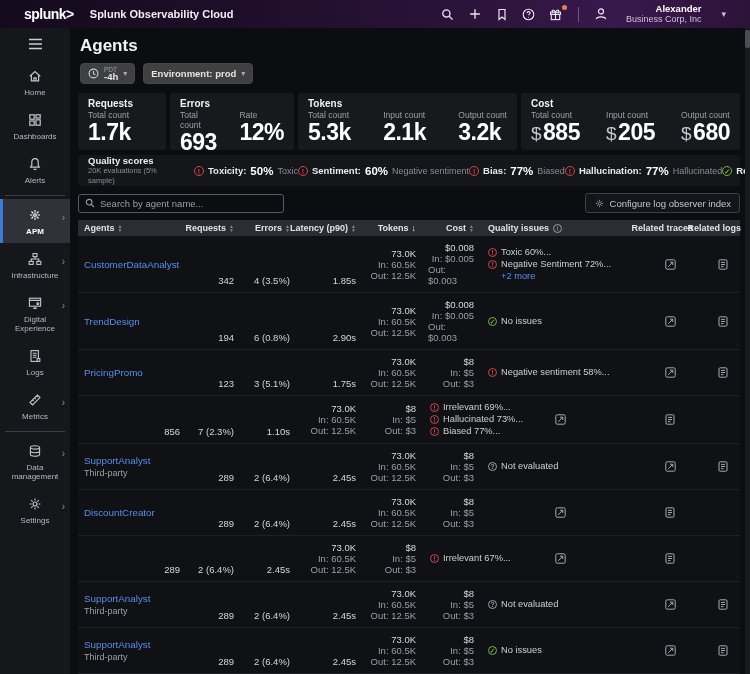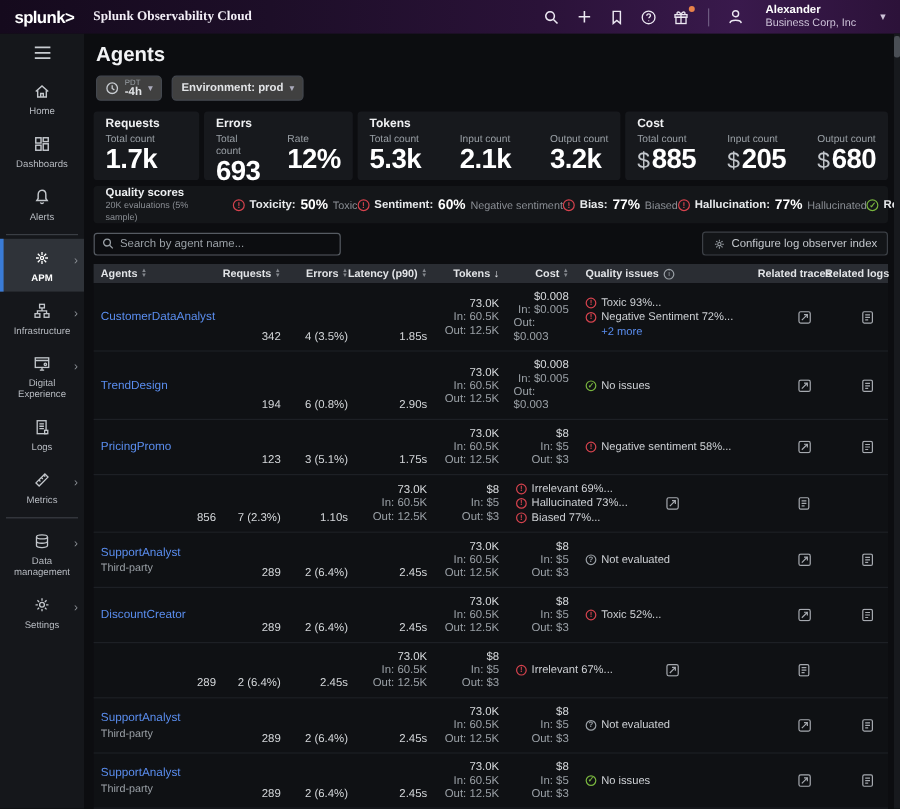--- a/index.html
+++ b/index.html
@@ -10,24 +10,24 @@
     color:#e6e8ea;
     position:relative;
     font-size:10px;
   }
   svg { display:block; }
 
   
   .topbar {
     position:absolute; top:0; left:0; right:0; height:28px;
     background:linear-gradient(90deg,#150a1d 0%,#1d0e28 30%,#2a1238 60%,#39194c 82%,#2c1239 100%);
-    display:flex; align-items:center; padding:0 12px; z-index:5;
+    display:flex; align-items:center; padding:0 24px; z-index:5;text-align:right;
   }
   .logo { font-weight:bold; font-size:14px; color:#fff; letter-spacing:-0.5px; }
-  .product-title { font-size:11px; font-weight:700; color:#f2eef6; margin-left:16px;font-family:Liberation Serif, serif; }
+  .product-title { font-size:11px; font-weight:700; color:#f2eef6; margin-left:16px; }
   .topbar-right { margin-left:auto; display:flex; align-items:center; gap:13px; }
   .tb-icon { width:14px; height:14px; display:flex; align-items:center; justify-content:center; position:relative; }
   .tb-divider { width:1px; height:15px; background:#6d5a80; margin:0 2px; }
   .notif-dot { position:absolute; top:-2px; right:-4px; width:5px; height:5px; border-radius:50%; background:#e8824a; }
   .user-chunk { display:flex; align-items:center; gap:18px; }
   .user-meta { display:flex; flex-direction:column; line-height:10px; }
   .user-name { font-size:9.5px; font-weight:bold; color:#fff; }
   .user-org  { font-size:9px; color:#cdc3d8; }
   .tb-caret { color:#cdc3d8; font-size:9px; margin-left:2px; }
 
@@ -537,21 +537,21 @@
       <div class="stack-sub">Out: 12.5K</div>
     </div>
     <div class="cell stack">
       <div class="stack-main">$0.008</div>
       <div class="stack-sub">In: $0.005</div>
       <div class="stack-sub">Out: $0.003</div>
     </div>
     <div class="cell issues">
             <div class="issue-line">
               <span class="status-icon error"></span>
-              <span class="issue-text">Toxic 93%...</span>
+              <span class="issue-text">Toxic 60%...</span>
             </div>
             <div class="issue-line">
               <span class="status-icon error"></span>
               <span class="issue-text">Negative Sentiment 72%...</span>
             </div>
             <div class="more-link">+2 more</div>
           </div>
     <div class="cell iconcell">
       <span class="mini-icon">
         <svg width="11" height="11" viewBox="0 0 11 11" fill="none" stroke="#a6aab0" stroke-width="1">
@@ -778,26 +778,20 @@
     <div class="cell stack">
       <div class="stack-main">73.0K</div>
       <div class="stack-sub">In: 60.5K</div>
       <div class="stack-sub">Out: 12.5K</div>
     </div>
     <div class="cell stack">
       <div class="stack-main">$8</div>
       <div class="stack-sub">In: $5</div>
       <div class="stack-sub">Out: $3</div>
     </div>
-    <div class="cell issues">
-            <div class="issue-line">
-              <span class="status-icon error"></span>
-              <span class="issue-text">Toxic 52%...</span>
-            </div>
-          </div>
     <div class="cell iconcell">
       <span class="mini-icon">
         <svg width="11" height="11" viewBox="0 0 11 11" fill="none" stroke="#a6aab0" stroke-width="1">
                 <rect x="0.8" y="0.8" width="9.4" height="9.4" rx="1.5"></rect>
                 <path d="M3.2 7.8 7.8 3.2M5 3.2h2.8V6"></path>
               </svg>
       </span>
     </div>
     <div class="cell iconcell">
       <span class="mini-icon">

